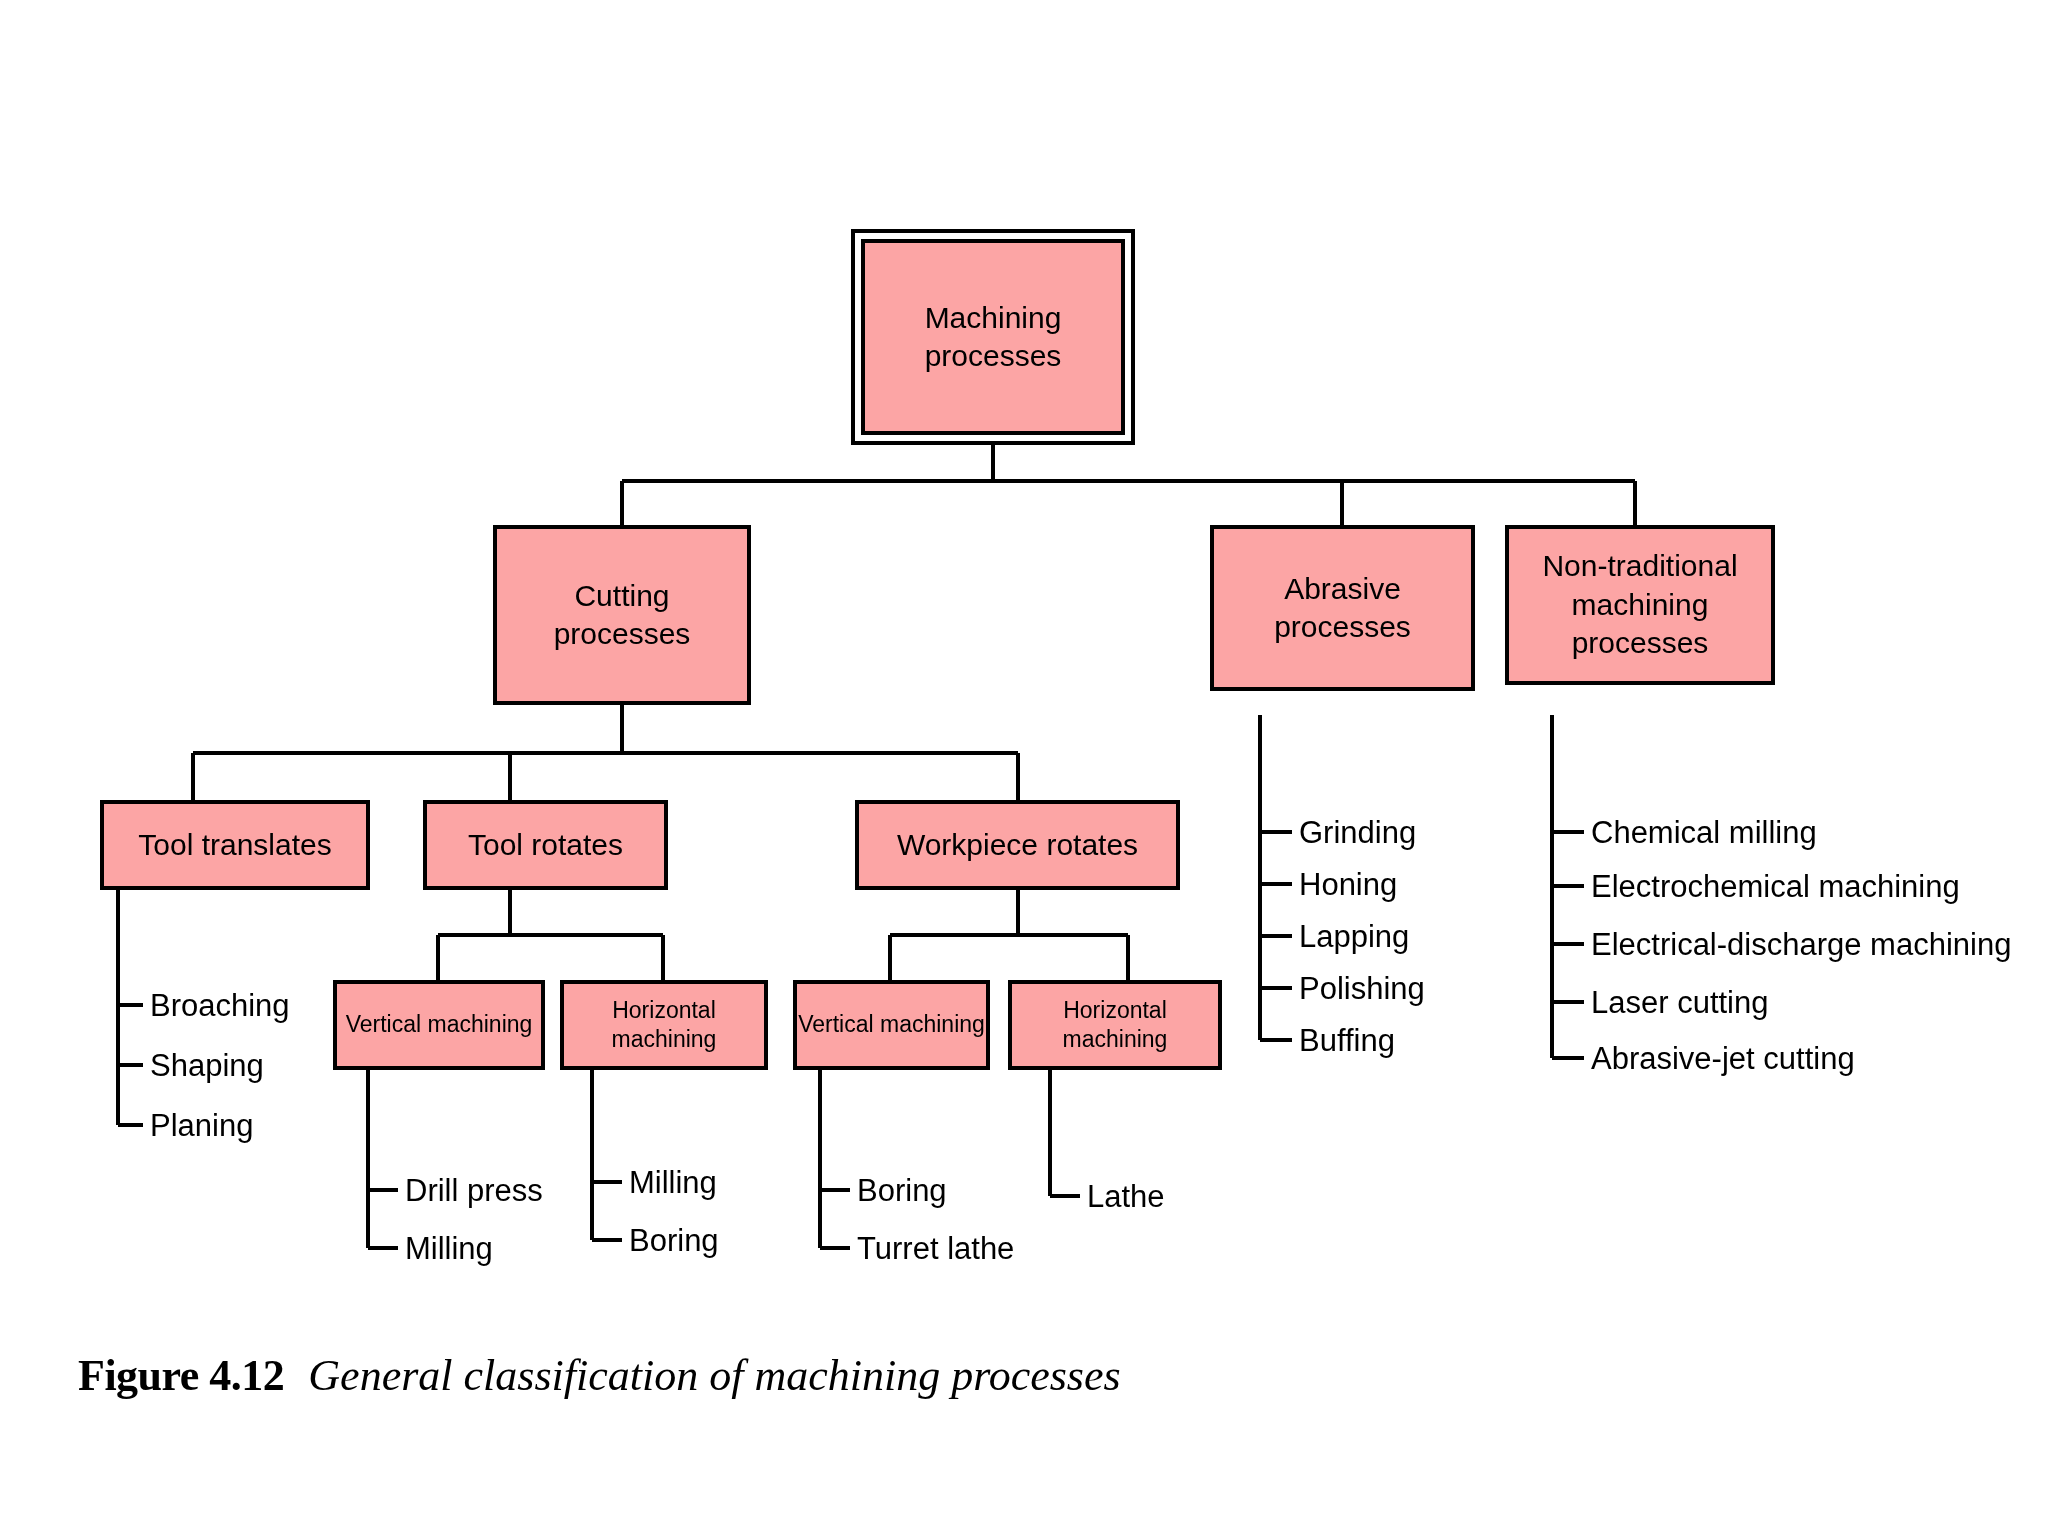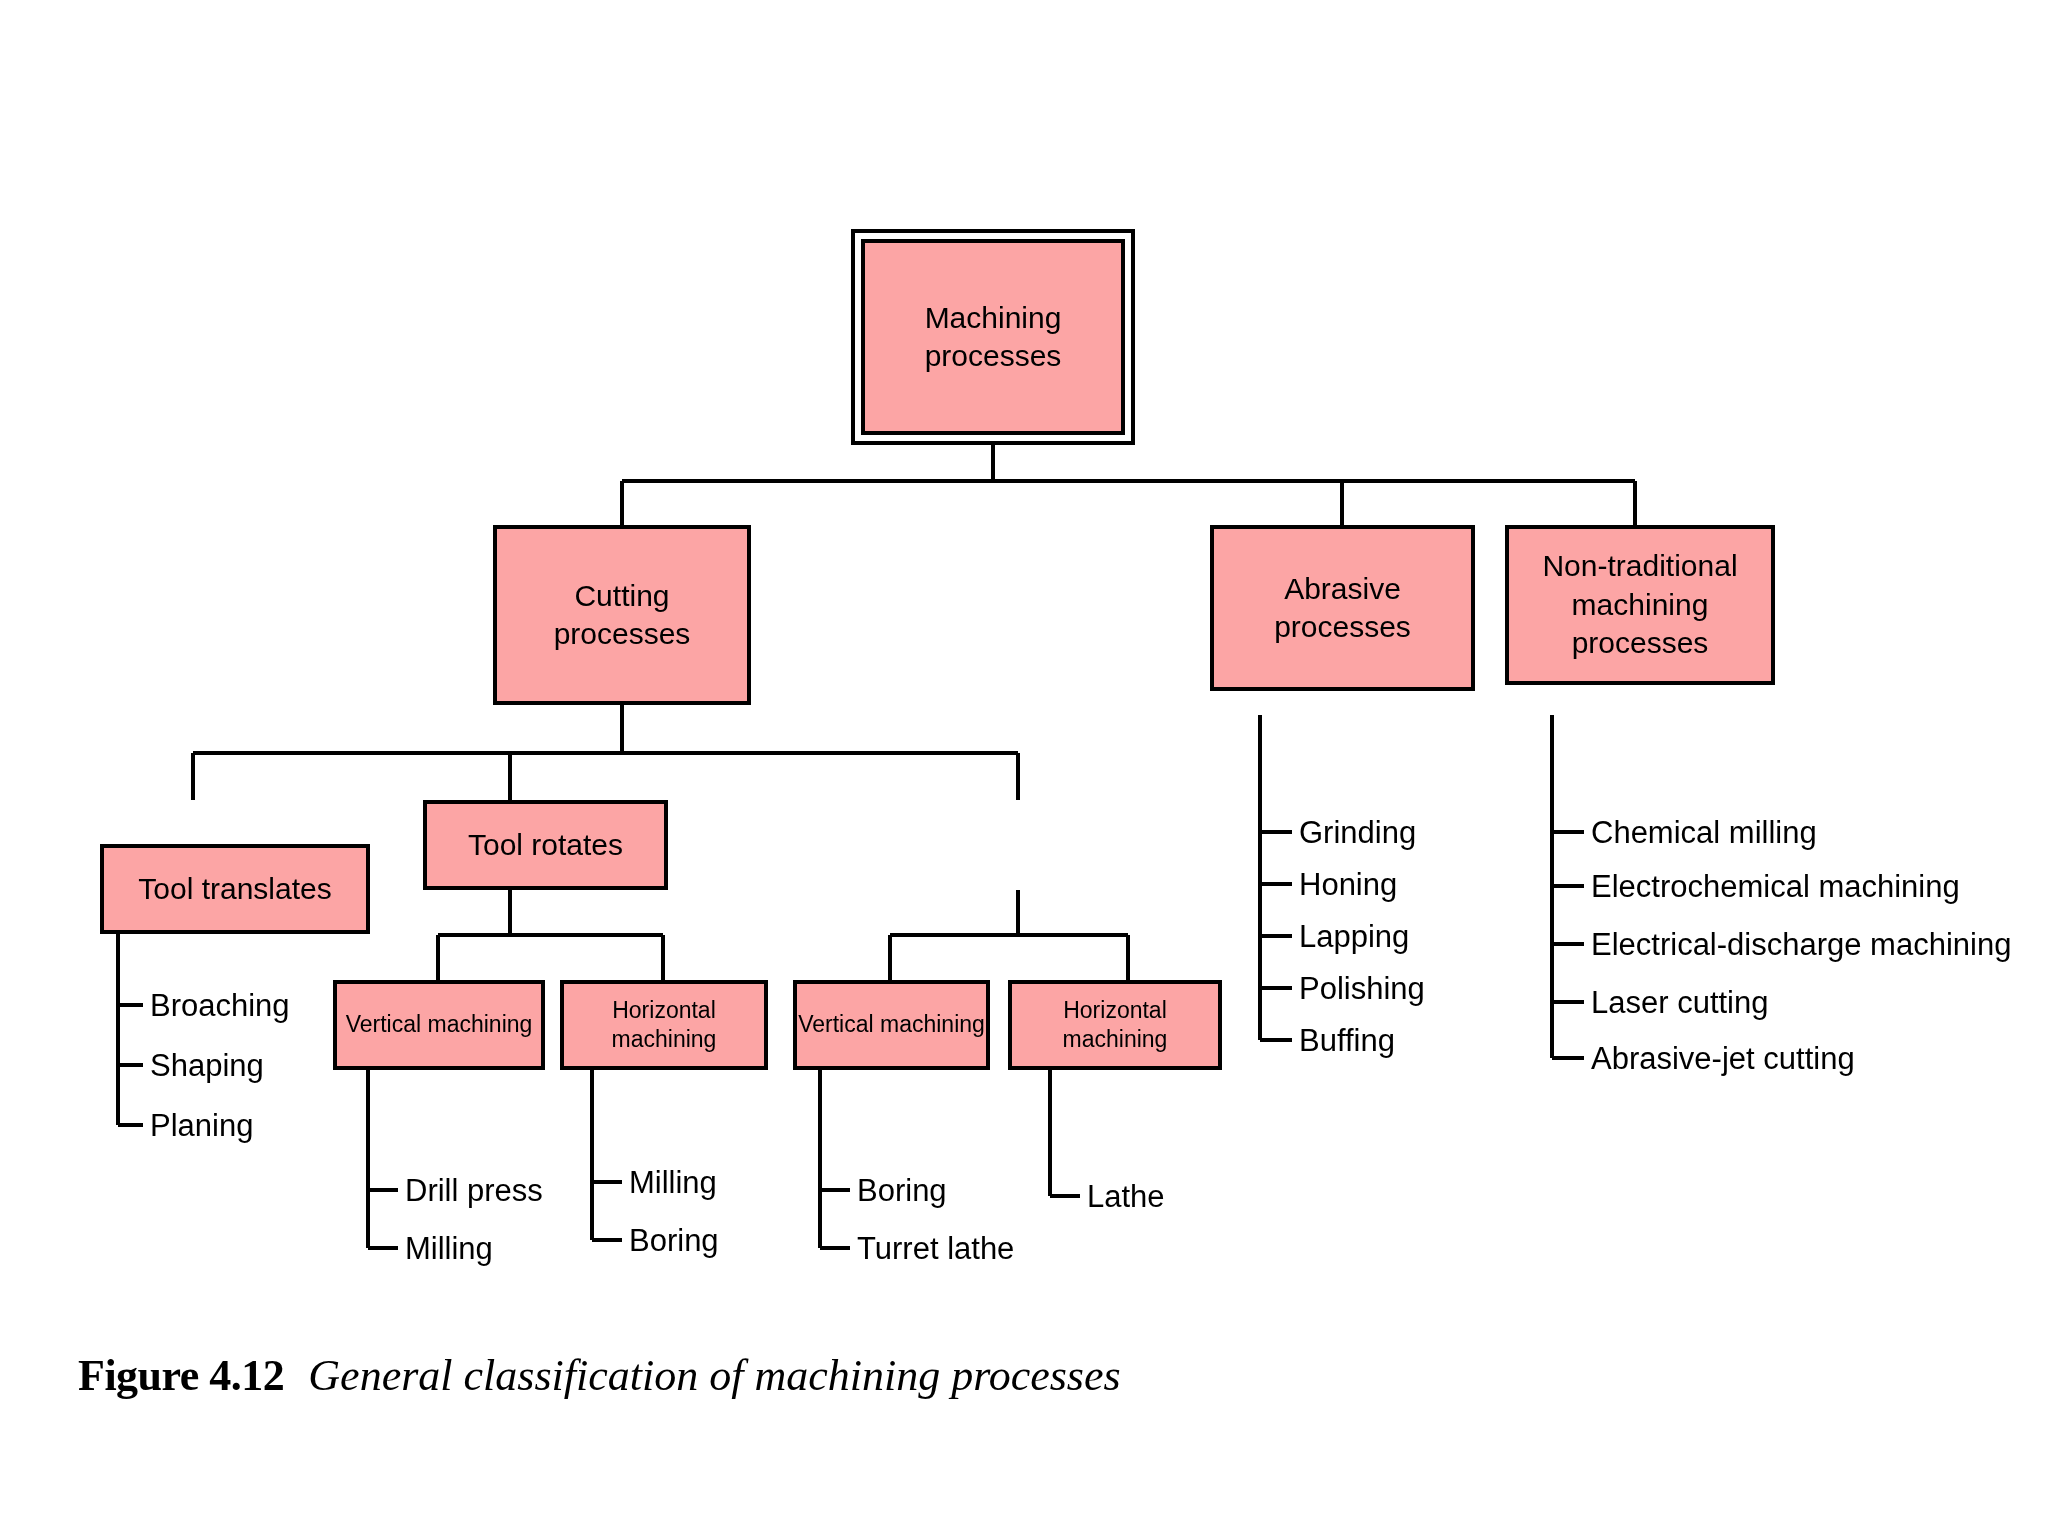--- a/index.html
+++ b/index.html
@@ -144,28 +144,31 @@
     <span class="lbl">Abrasive
 processes</span>
   </div>
 
   <div class="node n-lvl2" style="left:1505px;top:525px;width:270px;height:160px;">
     <span class="lbl">Non-traditional
 machining
 processes</span>
   </div>
 
-  <div class="node n-lvl3" style="left:100px;top:800px;width:270px;height:90px;margin-top:44px;">
+  <div class="node n-lvl3" style="left:100px;top:800px;width:270px;height:90px;">
     <span class="lbl">Tool translates</span>
   </div>
 
   <div class="node n-lvl3" style="left:423px;top:800px;width:245px;height:90px;">
     <span class="lbl">Tool rotates</span>
   </div>
 
+  <div class="node n-lvl3" style="left:855px;top:800px;width:325px;height:90px;">
+    <span class="lbl">Workpiece rotates</span>
+  </div>
 
   <div class="node n-lvl4" style="left:333px;top:980px;width:212px;height:90px;">
     <span class="lbl">Vertical machining</span>
   </div>
 
   <div class="node n-lvl4" style="left:560px;top:980px;width:208px;height:90px;">
     <span class="lbl">Horizontal machining</span>
   </div>
 
   <div class="node n-lvl4" style="left:793px;top:980px;width:197px;height:90px;">

